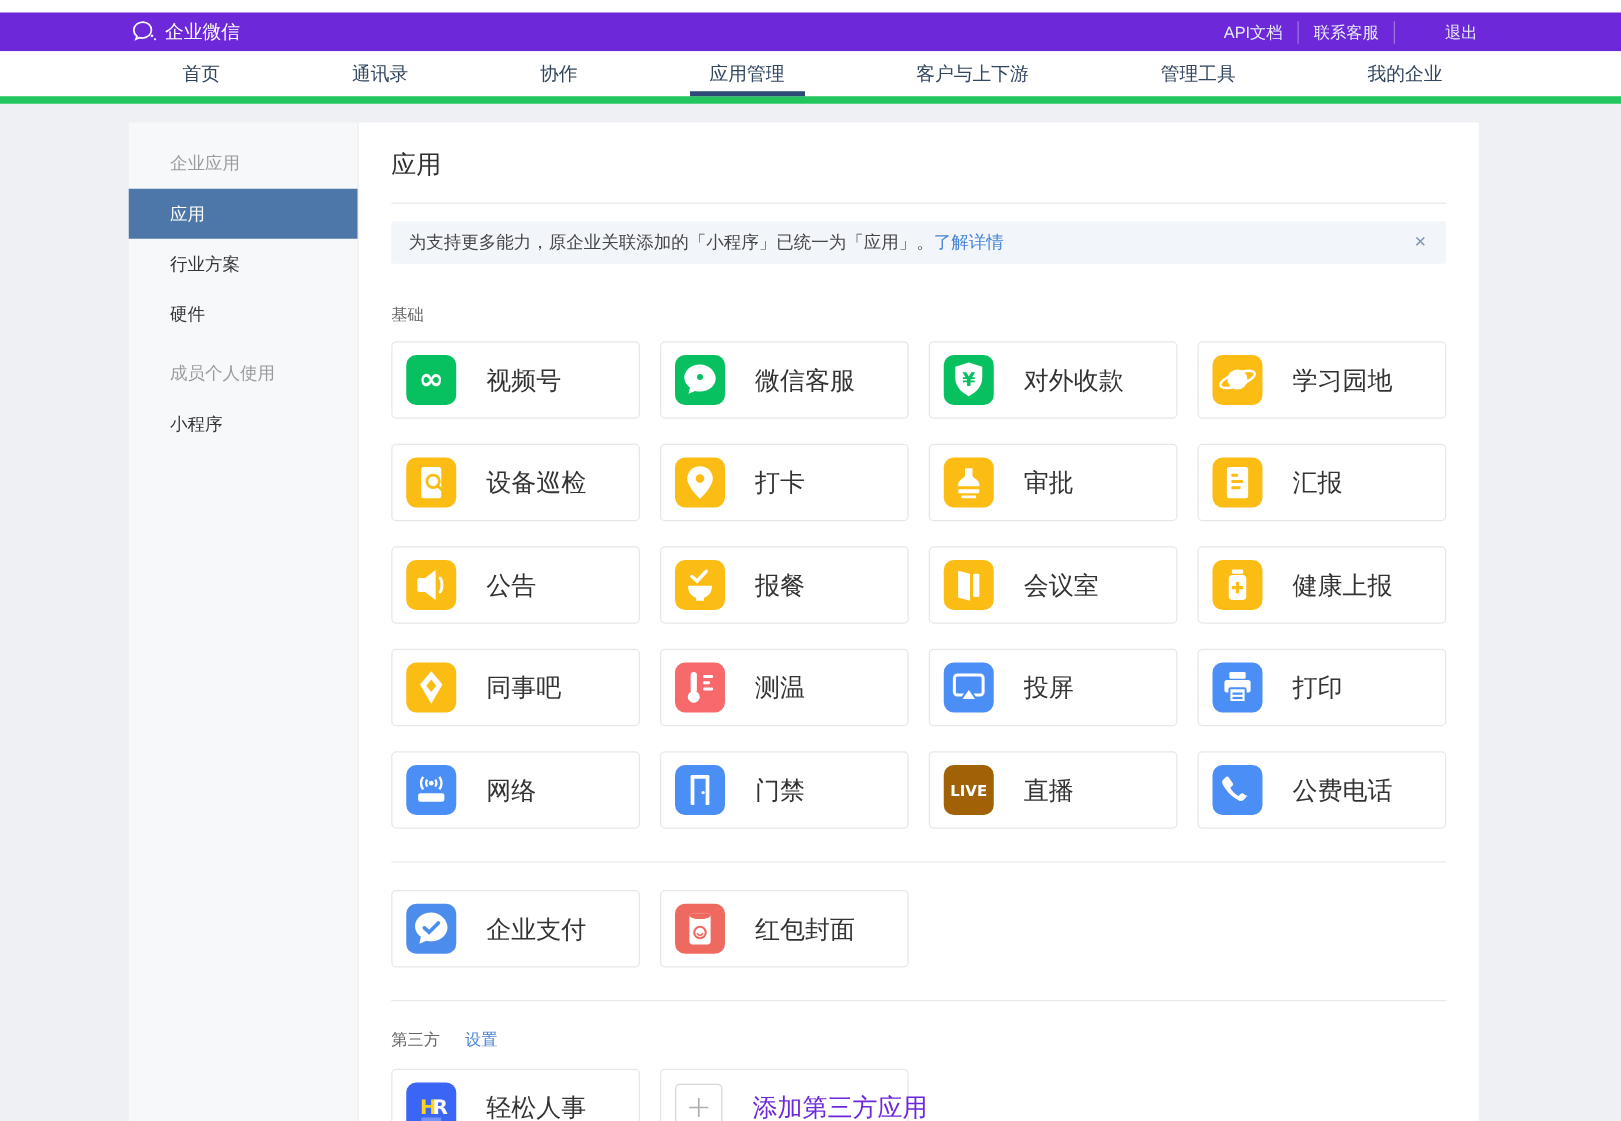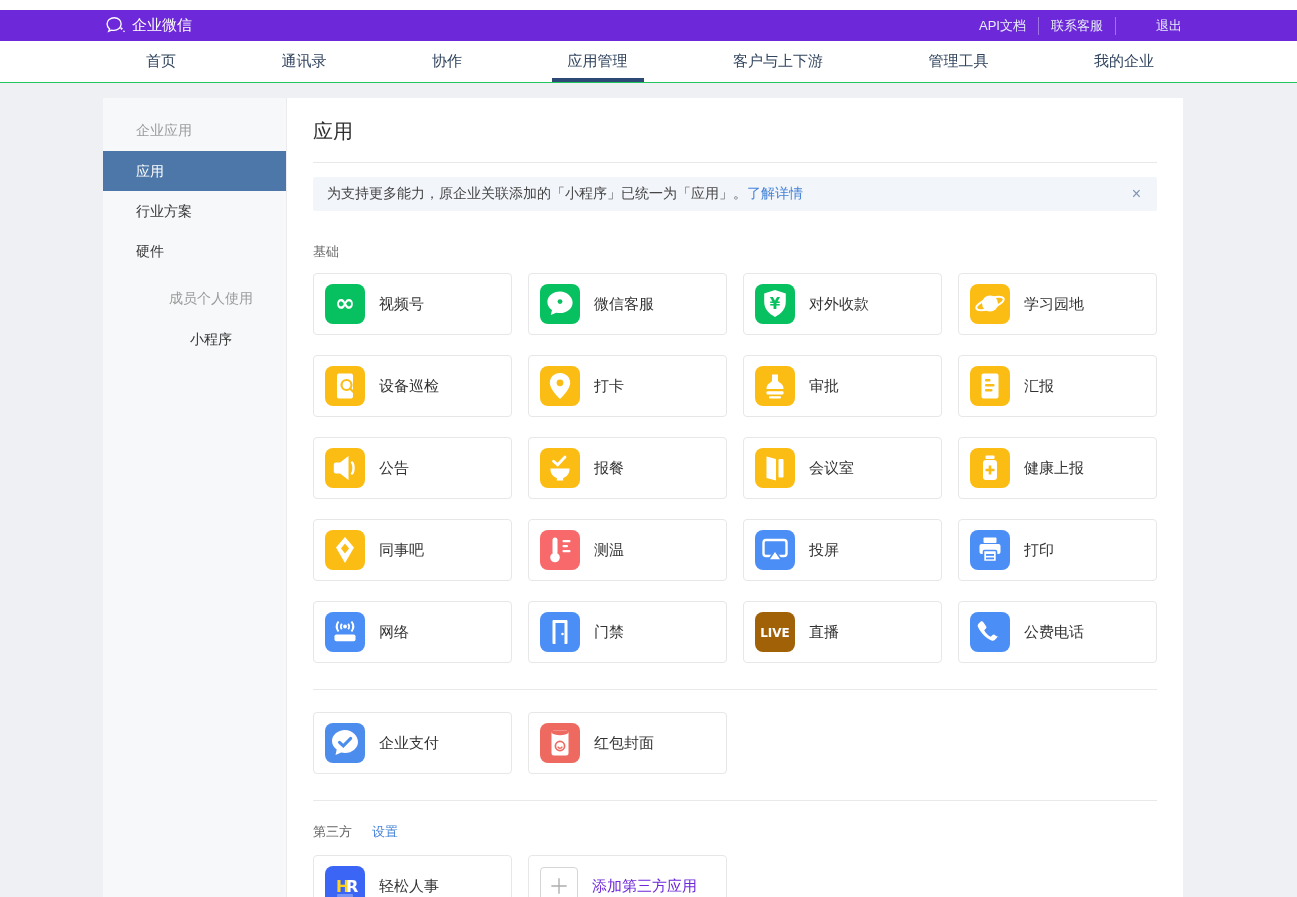--- a/index.html
+++ b/index.html
@@ -9,49 +9,49 @@
   .top-strip { height:10px; background:#ffffff; }
   .app-header { height:31px; background:#6d28d9; display:flex; align-items:center;
     justify-content:space-between; padding:0 115px 0 104px; }
   .logo { display:flex; align-items:center; gap:6px; color:#fff; font-size:15px; cursor:pointer; }
   .logo svg { display:block; }
   .header-links { display:flex; align-items:flex-end; }
   .header-link { color:#e7edf6; font-size:13px; padding:0 12px; cursor:pointer; white-space:nowrap; }
   .header-link + .header-link { border-left:1px solid rgba(255,255,255,.35); }
   .header-link:last-child { padding-right:0;padding-left:40px; }
   
-  .primary-nav { height:42px; background:#ffffff; border-bottom:1px solid #22c55e; }
+  .primary-nav { height:42px; background:#ffffff; border-bottom:6px solid #22c55e; }
   .nav-inner { margin-left:120px; width:1060px; height:100%; display:flex; justify-content:space-between; }
   .tab { position:relative; height:100%; display:flex; align-items:center; padding:0 26px;
     font-size:15px; color:#32455f; cursor:pointer; white-space:nowrap; }
   .tab.active::after { content:""; position:absolute; left:10px; right:10px; bottom:0;
     height:4px; background:#2d4a77; }
   
   .page { width:1080px; margin:15px 0 0 103px; display:flex; align-items:stretch; min-height:815px; }
   .sidebar { width:184px; background:#f7f8fa; border-right:1px solid #ececee; padding-top:11px; flex:none; }
   .side-group-header { height:42px; line-height:42px; padding-left:33px; font-size:14px; color:#9b9b9b; }
   .side-item { height:40px; line-height:40px; padding-left:33px; font-size:14px; color:#353535; cursor:pointer; }
   .side-item.active { background:#4d77a8; color:#ffffff; }
-  .side-group + .side-group { margin-top:6px;text-align:center; }
+  .side-group + .side-group { margin-top:6px; }
   .main { flex:1; background:#ffffff; padding:20px 26px 40px 26px; }
   
   .page-title { font-size:20px; font-weight:400; color:#2f2f2f; }
   .title-divider { border-top:1px solid #e8e8e8; margin-top:17px; }
   .banner { margin-top:14px; background:#f2f5fa; border-radius:2px; padding:8px 14px;
     font-size:14px; color:#454545; display:flex; align-items:center; }
   .banner-link { color:#4583d6; cursor:pointer; text-decoration:none; }
   .banner-close { margin-left:auto; color:#7e93b3; font-size:16px; cursor:pointer; line-height:1; padding:0 2px; }
   .section-label { margin-top:32px; margin-bottom:12px; font-size:13px; color:#666; }
   .grid { display:grid; grid-template-columns:repeat(4,199px); gap:20px 16px; }
   .card { height:62px; background:#fff; border:1px solid #e7e7e7; border-radius:4px;
     display:flex; align-items:center; padding-left:11px; cursor:pointer; }
   .app-icon { width:40px; height:40px; border-radius:8px; flex:none;
     display:flex; align-items:center; justify-content:center; }
   .app-icon svg { width:40px; height:40px; display:block; }
-  .app-label { margin-left:14px; font-size:15px; color:#333; white-space:nowrap; }
+  .app-label { margin-left:24px; font-size:20px; color:#333; white-space:nowrap; }
   .card.add .app-icon { background:#fff; border:1px solid #d6d6d6; border-radius:4px; width:38px; height:38px; }
   .card.add .app-icon svg { width:36px; height:36px; }
   .card.add .app-label { color:#6d28d9; }
   .hr-divider { border:none; border-top:1px solid #e9e9e9; margin:26px 0 22px; }
   .third-head { display:flex; align-items:baseline; gap:20px; margin:2px 0 14px; }
   .third-label { font-size:13px; color:#666; }
   .third-action { font-size:13px; color:#4583d6; cursor:pointer; }
 </style>
 </head>
 <body>

